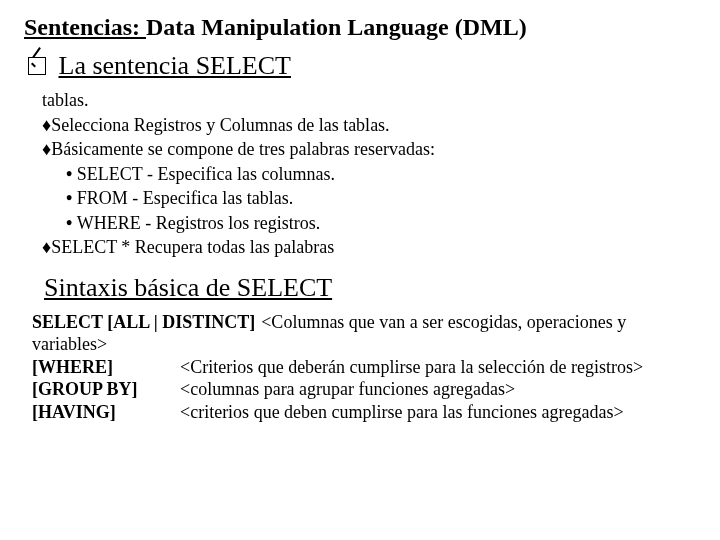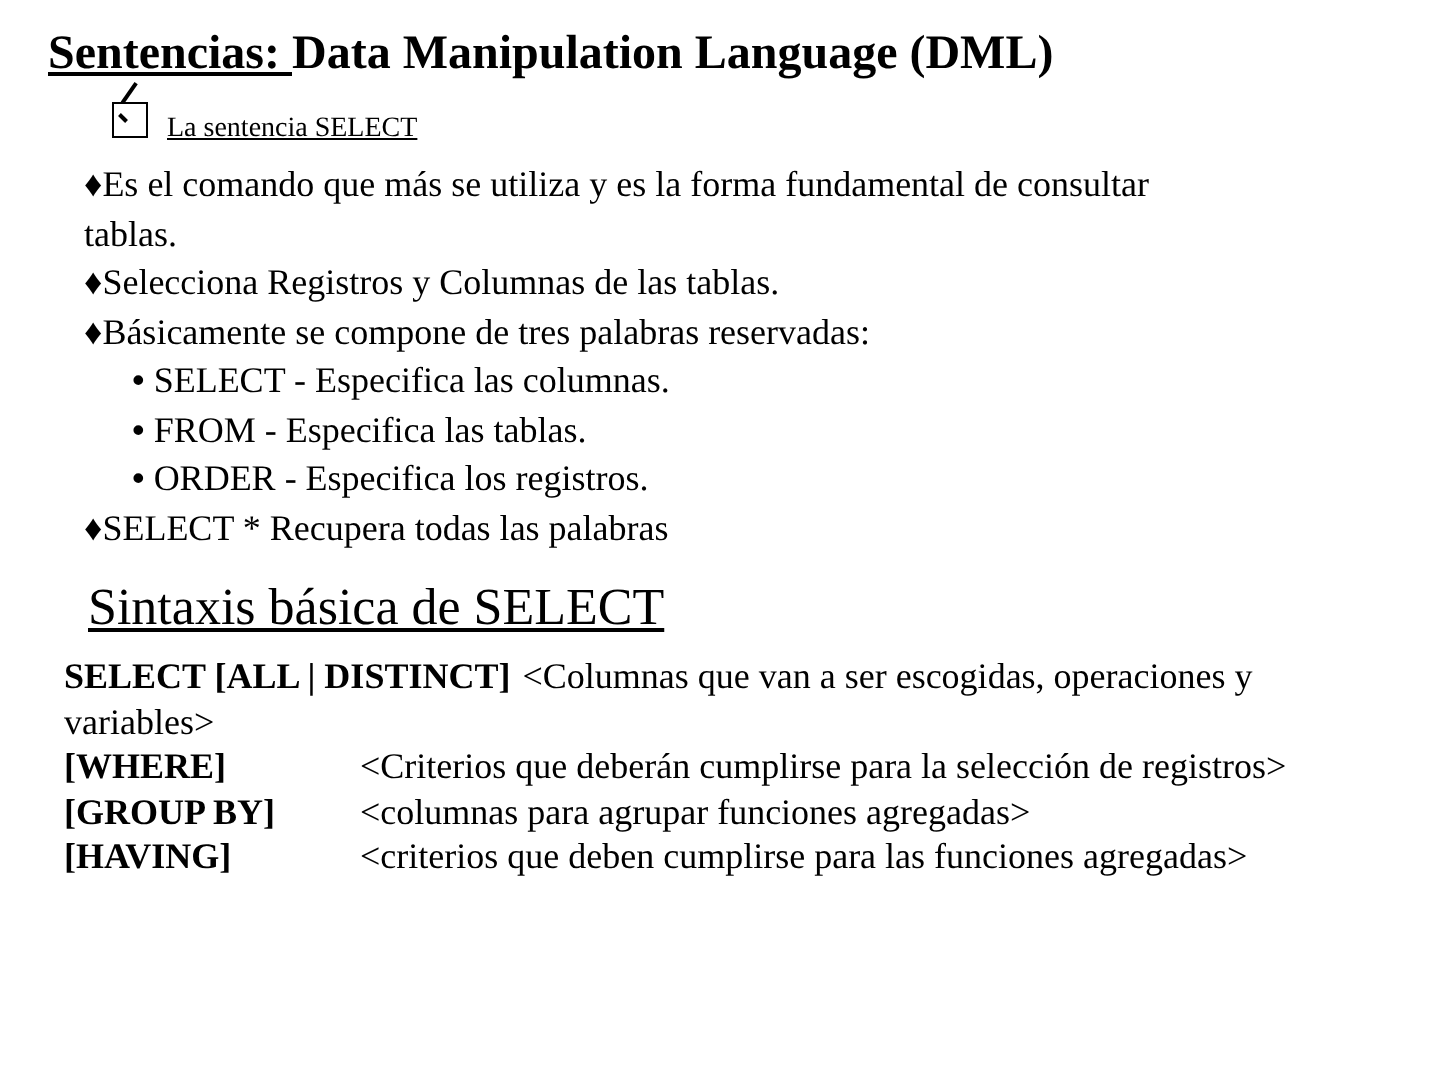--- a/index.html
+++ b/index.html
@@ -16,22 +16,22 @@
     padding: 10px 12px 0 24px;
   }
   .title-line {
     font-size: 24px;
     font-weight: bold;
     margin: 4px 0 10px 0;
     white-space: nowrap;
   }
   .title-under { text-decoration: underline; }
   .subhead {
-    font-size: 14px;
-    margin: 6px 0 8px 32px;
+    font-size: 26px;
+    margin: 6px 0 8px 4px;
   }
   .check {
     font-family: "Arial", sans-serif;
     display: inline-block;
     position: relative;
     width: 16px; height: 16px;
     border: 1.5px solid #000;
     margin-right: 6px;
     vertical-align: -1px;
   }
@@ -84,27 +84,26 @@
   <div class="title-line">
     <span class="title-under">Sentencias: </span><span>Data Manipulation Language (DML)</span>
   </div>
 
   <div class="subhead">
     <span class="check"></span>
     <span class="subhead-text">La sentencia SELECT</span>
   </div>
 
   <div class="body">
-    <div class="di di-bullet">Es el comando que más se utiliza y es la forma fundamental de consultar</div>
     <div class="di">tablas.</div>
     <div class="di di-bullet">Selecciona Registros y Columnas de las tablas.</div>
     <div class="di di-bullet">Básicamente se compone de tres palabras reservadas:</div>
     <div class="di sub sub-bullet">SELECT - Especifica las columnas.</div>
     <div class="di sub sub-bullet">FROM    - Especifica las tablas.</div>
-    <div class="di sub sub-bullet">ORDER - Especifica los registros.</div>
+    <div class="di sub sub-bullet">WHERE - Registros los registros.</div>
     <div class="di di-bullet">SELECT * Recupera todas las palabras</div>
   </div>
 
   <div class="section2">Sintaxis básica de SELECT</div>
 
   <div class="syntax">
     <div class="syntax-row full">
       <span class="kw">SELECT [ALL | DISTINCT]</span>
         <span> &lt;Columnas que van a ser escogidas, operaciones y</span>
     </div>

